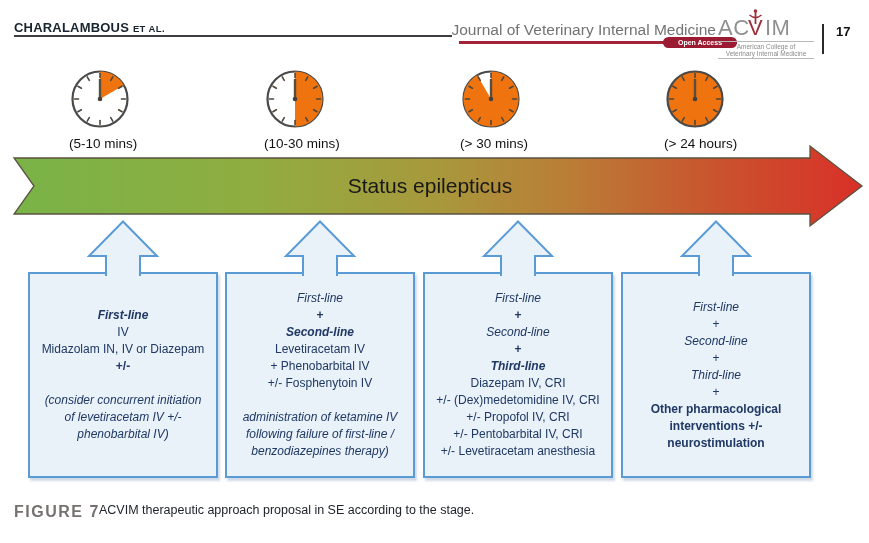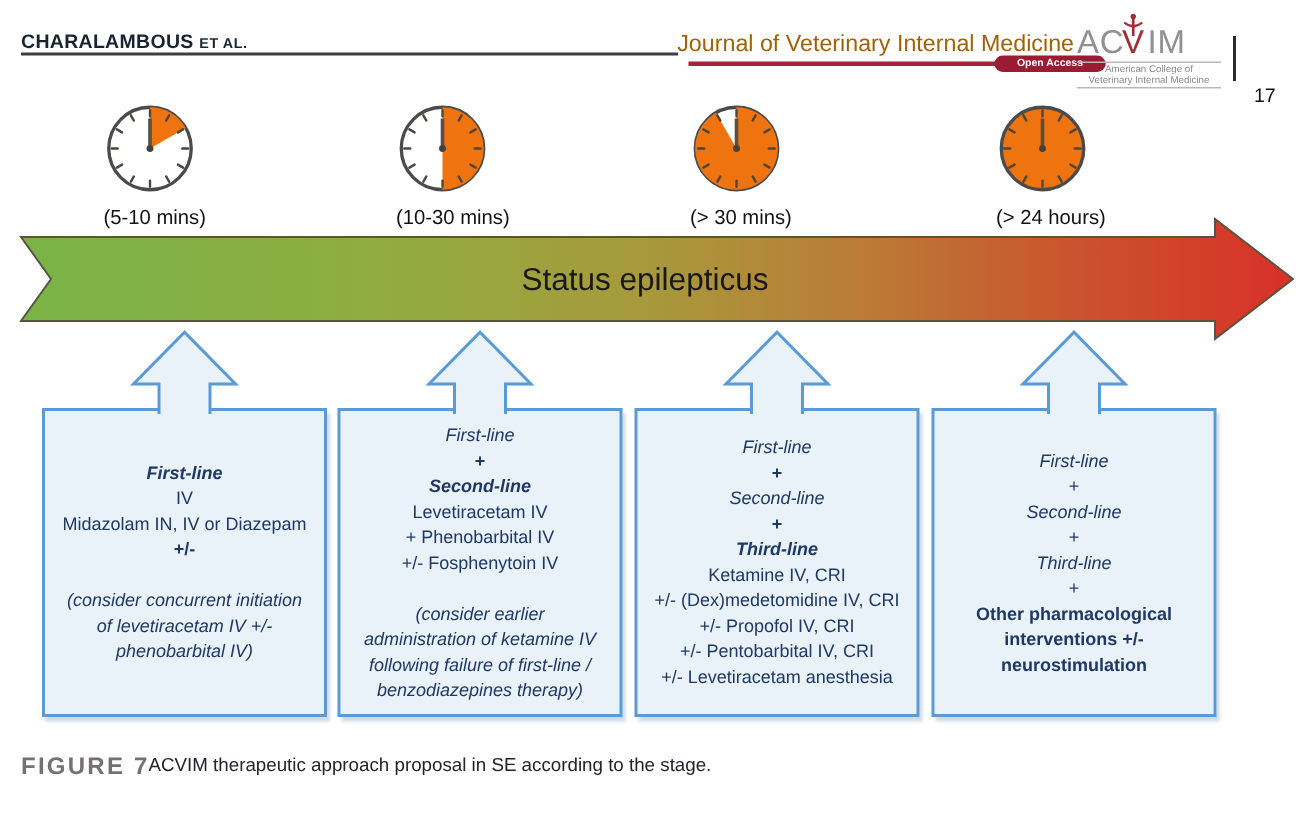--- a/index.html
+++ b/index.html
@@ -4,29 +4,29 @@
 <style>
   html,body{margin:0;padding:0;background:#fff;}
   .page{position:relative;width:869px;height:543px;background:#fff;overflow:hidden;
         font-family:"Liberation Sans",sans-serif;padding-left:30px;}
 
   
   .author{position:absolute;left:14px;top:20px;color:#18242f;font-size:13px;font-weight:600;letter-spacing:.2px;}
   .author .etal{font-size:9.5px;font-weight:600;letter-spacing:.4px;}
   .rule-dark{position:absolute;left:14px;top:35px;width:438px;height:2px;background:#3d3d46;}
   .journal-title{position:absolute;left:430px;top:21px;width:286px;text-align:right;
-                 color:#a16207;font-size:15.5px;font-weight:500;}
+                 color:#737373;font-size:15.5px;font-weight:500;}
   .rule-red{position:absolute;left:459px;top:41px;width:278px;height:2.5px;background:#a32339;}
   .oa-badge{position:absolute;left:663px;top:37px;width:74px;height:11px;background:#9b1b32;
             border-radius:6px;color:#fff;font-size:7px;font-weight:700;text-align:center;line-height:11px;}
   .acvim{position:absolute;left:718px;top:8px;width:100px;height:32px;}
   .acvim-rule{position:absolute;left:718px;height:1px;background:#b8b8b8;width:96px;}
   .acvim-sub{position:absolute;left:718px;width:96px;text-align:center;color:#8a8a8a;font-size:6.5px;line-height:7px;}
   .vsep{position:absolute;left:822px;top:24px;width:2px;height:30px;background:#2a2a2a;}
-  .pageno{position:absolute;left:836px;top:24px;color:#111;font-size:13px;font-weight:400;margin-top:32px;}
+  .pageno{position:absolute;left:836px;top:24px;color:#111;font-size:13px;font-weight:700;}
 
   
   .clock-station{position:absolute;top:68px;width:110px;}
   .clock-label{margin-top:2px;color:#121212;font-size:13.5px;}
 
   
   .banner{position:absolute;left:0;top:140px;}
   .banner text{font-family:"Liberation Sans",sans-serif;}
 
   
@@ -178,35 +178,34 @@
         <path d="M23,57 L23,37 L6,37 L40,2.5 L74,37 L57,37 L57,57" fill="#e9f1f9" stroke="#5b9bd5" stroke-width="2" stroke-linejoin="miter"></path>
       </svg>
       <div class="tbox" style="left: 225px;">
         <div class="tline s-italic">First-line</div>
         <div class="tline s-bold">+</div>
         <div class="tline s-bolditalic">Second-line</div>
         <div class="tline s-regular">Levetiracetam IV</div>
         <div class="tline s-regular">+ Phenobarbital IV</div>
         <div class="tline s-regular">+/- Fosphenytoin IV</div>
         <div class="tline s-blank"></div>
-        <div class="tline s-italic">(consider earlier</div>
         <div class="tline s-italic">administration of ketamine IV</div>
         <div class="tline s-italic">following failure of first-line /</div>
         <div class="tline s-italic">benzodiazepines therapy)</div>
       </div>
       <svg width="80" height="57" viewBox="0 0 80 57" class="up-arrow" style="left: 280px;">
         <path d="M23,57 L23,37 L6,37 L40,2.5 L74,37 L57,37 L57,57" fill="#e9f1f9" stroke="#5b9bd5" stroke-width="2" stroke-linejoin="miter"></path>
       </svg>
       <div class="tbox" style="left: 423px;">
         <div class="tline s-italic">First-line</div>
         <div class="tline s-bold">+</div>
         <div class="tline s-italic">Second-line</div>
         <div class="tline s-bold">+</div>
         <div class="tline s-bolditalic">Third-line</div>
-        <div class="tline s-regular">Ketamine IV, CRI</div>
+        <div class="tline s-regular">Diazepam IV, CRI</div>
         <div class="tline s-regular">+/- (Dex)medetomidine IV, CRI</div>
         <div class="tline s-regular">+/- Propofol IV, CRI</div>
         <div class="tline s-regular">+/- Pentobarbital IV, CRI</div>
         <div class="tline s-regular">+/- Levetiracetam anesthesia</div>
       </div>
       <svg width="80" height="57" viewBox="0 0 80 57" class="up-arrow" style="left: 478px;">
         <path d="M23,57 L23,37 L6,37 L40,2.5 L74,37 L57,37 L57,57" fill="#e9f1f9" stroke="#5b9bd5" stroke-width="2" stroke-linejoin="miter"></path>
       </svg>
       <div class="tbox" style="left: 621px;">
         <div class="tline s-italic">First-line</div>

